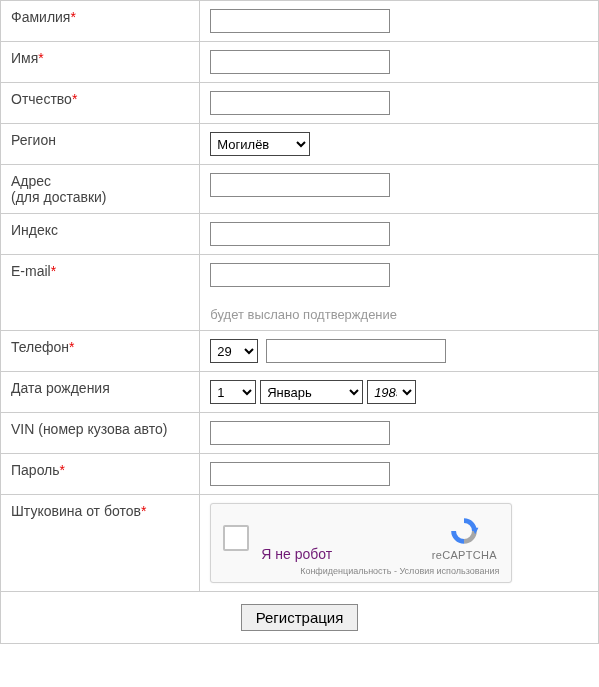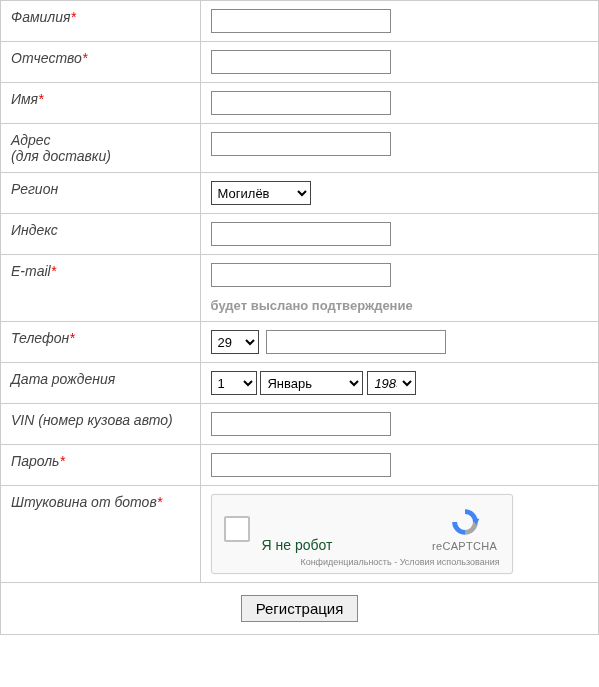--- a/index.html
+++ b/index.html
@@ -16,21 +16,20 @@
     border-collapse: collapse;
   }
   .form-table td {
     border: 1px solid #ccc;
     padding: 8px 10px;
     vertical-align: top;
   }
   .label-cell {
     width: 214px;
     color: #444;
-    font-style: italic;
   }
   .input-cell {
     width: 409px;
   }
   .req {
     color: #e60000;
   }
   input[type="text"], input[type="password"], input[type="email"] {
     width: 180px;
     height: 24px;
@@ -49,22 +48,21 @@
   .phone-code {
     width: 48px;
   }
   .phone-number {
     width: 130px;
     margin-left: 4px;
   }
   .hint {
     color: #999;
     font-size: 13px;
-    margin-top: 11px;
-    font-weight: bold;
+    margin-top: 20px;
   }
   .footer-row td {
     text-align: left;
     color: #333;
     line-height: 1.5;
   }
   .submit-row td {
     text-align: center;
     padding: 12px;
   }
@@ -99,21 +97,21 @@
     width: 26px;
     height: 26px;
     border: 2px solid #c1c1c1;
     border-radius: 2px;
     background: #fff;
     margin-right: 12px;
     cursor: pointer;
   }
   .recaptcha-label {
     font-size: 14px;
-    color: #14532d;
+    color: #701a75;
     margin-top: 32px;
   }
   .recaptcha-right {
     text-align: center;
     width: 70px;
   }
   .recaptcha-logo {
     width: 32px;
     height: 32px;
     margin: 0 auto 2px auto;
@@ -142,54 +140,54 @@
     <td class="label-cell">
       <span>Фамилия</span><span class="req">*</span>
     </td>
     <td class="input-cell">
       <input type="text" value="" style="">
     </td>
   </tr>
 
   <tr>
     <td class="label-cell">
+      <span>Имя</span><span class="req">*</span>
+    </td>
+    <td class="input-cell">
+      <input type="text" value="" style="">
+    </td>
+  </tr>
+
+  <tr>
+    <td class="label-cell">
       <span>Отчество</span><span class="req">*</span>
     </td>
     <td class="input-cell">
       <input type="text" value="" style="">
     </td>
   </tr>
 
   <tr>
     <td class="label-cell">
-      <span>Имя</span><span class="req">*</span>
-    </td>
-    <td class="input-cell">
-      <input type="text" value="" style="">
+      <span>Регион</span>
+    </td>
+    <td class="input-cell">
+      <select style="width:100px;">
+        <option>Могилёв</option>
+      </select>
     </td>
   </tr>
 
   <tr>
     <td class="label-cell">
       <span>Адрес</span><br>
       <span>(для доставки)</span>
     </td>
     <td class="input-cell">
       <input type="text" value="" style="">
-    </td>
-  </tr>
-
-  <tr>
-    <td class="label-cell">
-      <span>Регион</span>
-    </td>
-    <td class="input-cell">
-      <select style="width:100px;">
-        <option>Могилёв</option>
-      </select>
     </td>
   </tr>
 
   <tr>
     <td class="label-cell">
       <span>Индекс</span>
     </td>
     <td class="input-cell">
       <input type="text" value="" style="">
     </td>

